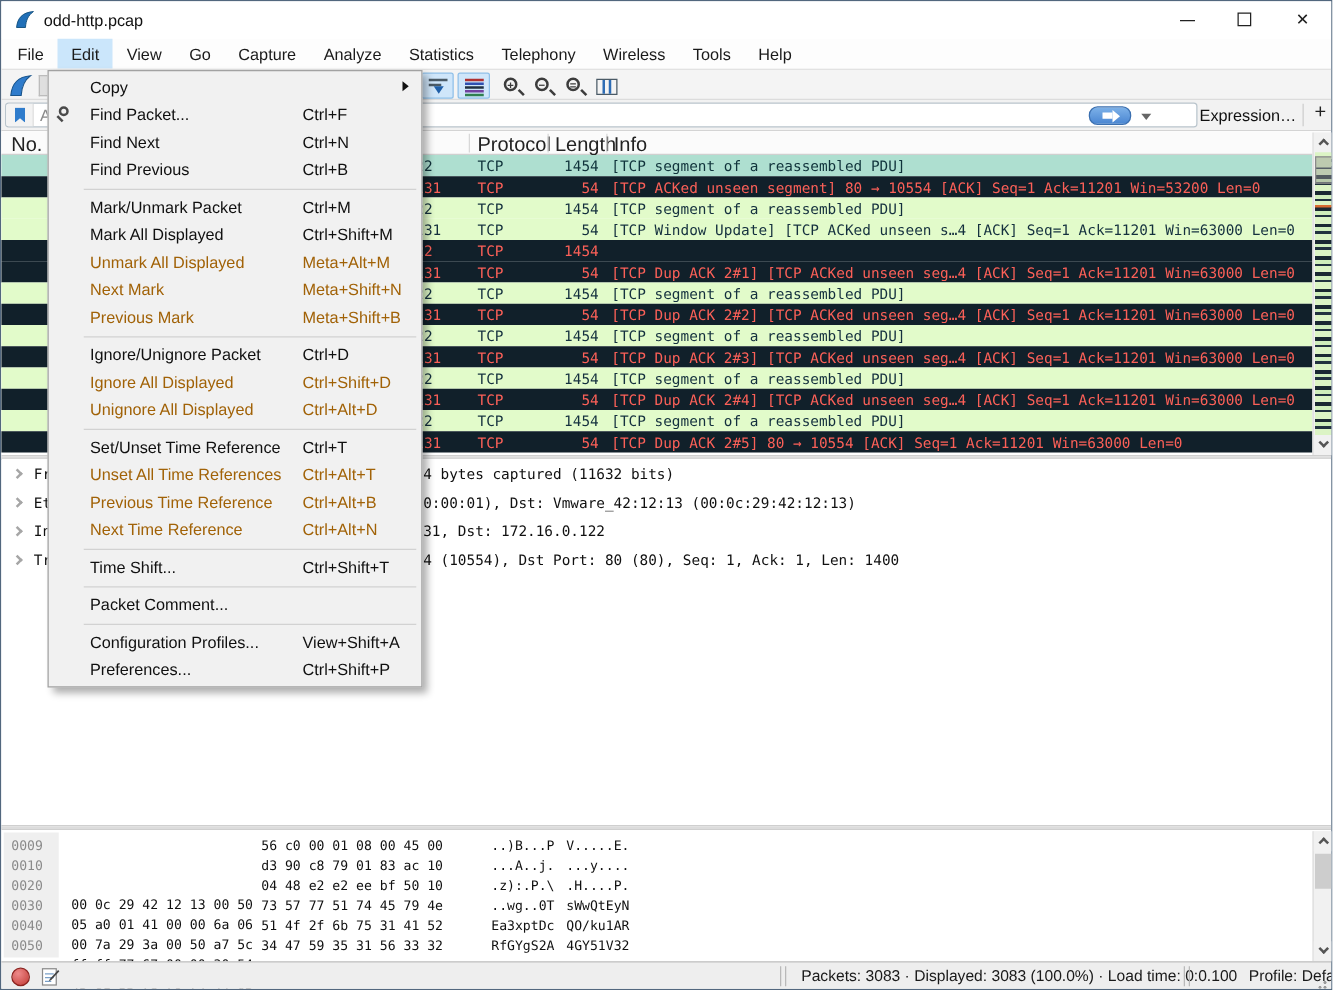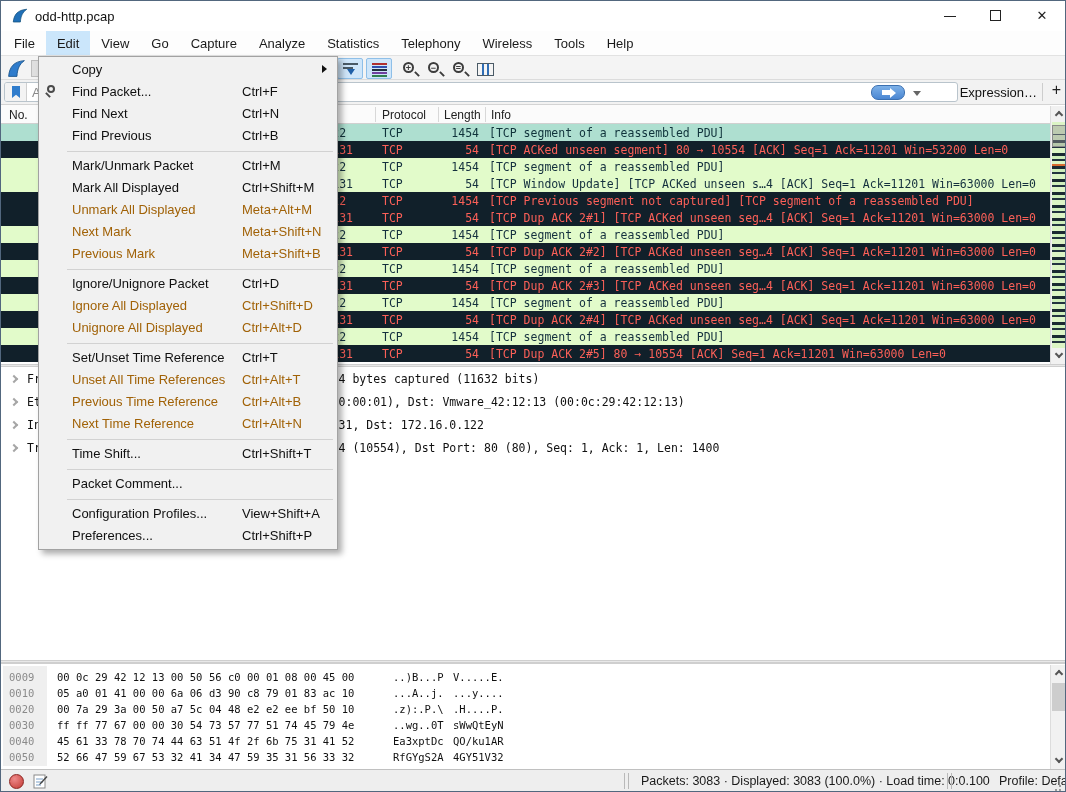--- a/index.html
+++ b/index.html
@@ -45,21 +45,21 @@
   .apply-btn { position:absolute; right:52px; top:2px; width:34px; height:15px; background:linear-gradient(#7db1e8,#4a86d2); border:1px solid #3a6fb0; border-radius:7px; }
   .apply-arrow { position:absolute; left:10px; top:4px; width:8px; height:5px; background:#fff; }
   .apply-arrow::after { content:""; position:absolute; left:8px; top:-2.5px; border-left:6px solid #fff; border-top:5px solid transparent; border-bottom:5px solid transparent; }
   .apply-caret { position:absolute; right:36px; top:8px; border-left:4px solid transparent; border-right:4px solid transparent; border-top:5px solid #666; }
   .expr-label { position:absolute; right:28px; top:5px; font-size:13px; color:#111; }
   .fb-sep { position:absolute; right:22px; top:3px; width:1px; height:18px; background:#cdcdcd; }
   .add-btn { position:absolute; right:4px; top:1px; font-size:16px; color:#222; }
 
   
   .packet-list { position:absolute; left:0; top:104px; width:100%; height:260px; background:#fff; }
-  .pl-header { position:absolute; left:0; top:0; width:1049px; height:19px; background:#fbfbfb; border-bottom:1px solid #d0d0d0; font-size:12px; color:#222; }
+  .pl-header { position:absolute; left:0; top:0; width:1049px; height:19px; background:#fbfbfb; border-bottom:1px solid #d0d0d0; font-size:16px; color:#222; }
   .pl-header .hsep { position:absolute; top:2px; width:1px; height:15px; background:#d8d8d8; }
   .col-no { position:absolute; left:8px; top:3px; }
   .col-proto { position:absolute; left:381px; top:3px; }
   .col-len { position:absolute; left:443px; top:3px; }
   .col-info { position:absolute; left:490px; top:3px; }
   .pl-rows { position:absolute; left:0; top:19px; width:1049px; }
   .prow { position:relative; width:100%; height:17px; font-family:"DejaVu Sans Mono", monospace; font-size:11.5px; white-space:nowrap; }
   .prow.green { background:#e2fbca; color:#14303e; }
   .prow.teal  { background:#aedfd0; color:#10333b; }
   .prow.black { background:#11202a; color:#fb6058; }
@@ -90,21 +90,21 @@
   .drow .twisty { position:absolute; left:10px; top:8px; width:6px; height:6px; border-top:2px solid #a6a6a6; border-right:2px solid #a6a6a6; transform:rotate(45deg); }
   .drow .dtext { position:absolute; left:26px; top:4px; white-space:pre; }
 
   
   .hexpane { position:absolute; left:0; top:662px; width:100%; height:106px; background:#fff; border-top:1px solid #cfcfcf; }
   .offset-strip { position:absolute; left:2px; top:2px; width:44px; height:100px; background:#efefef; }
   .hexrows { position:absolute; left:0; top:5px; width:1049px; }
   .hxrow { position:relative; height:16px; font-family:"DejaVu Sans Mono", monospace; font-size:10.5px; color:#101010; white-space:pre; }
   .hxrow span { position:absolute; top:2px; }
   .hx-off { left:8px; color:#8a8a8a; }
-  .hx-1 { left:56px; } .hx-2 { left:208px; }
+  .hx-1 { left:56px;margin-top:47px; } .hx-2 { left:208px; }
   .hx-a1 { left:392px; } .hx-a2 { left:452px; }
 
   
   .statusbar { position:absolute; left:0; top:768px; width:100%; height:23px; background:#eeeeee; border-top:1px solid #c0c0c0; font-size:12.5px; color:#1a1a1a; }
   .expert-dot { position:absolute; left:8px; top:4px; width:15px; height:15px; border-radius:50%; background:radial-gradient(circle at 35% 30%, #ee8a8a, #c23a34); border:1px solid #8c2420; }
   .note-icon { position:absolute; left:32px; top:4px; width:15px; height:15px; }
   .sb-sep { position:absolute; top:3px; width:1px; height:16px; background:#b9b9b9; }
   .sb-stats { position:absolute; left:640px; top:4px; white-space:nowrap; }
   .sb-profile { position:absolute; left:962px; top:4px; white-space:nowrap;margin-left:36px; }
   .grip { position:absolute; right:2px; top:12px; width:9px; height:9px;
@@ -285,21 +285,20 @@
           <span class="dest">200.121.1.131</span>
           <span class="proto">TCP</span>
           <span class="len">54</span>
           <span class="info">[TCP Window Update] [TCP ACKed unseen s…4 [ACK] Seq=1 Ack=11201 Win=63000 Len=0</span>
         </div>
 
         <div class="prow black">
           <span class="dest">172.16.0.122</span>
           <span class="proto">TCP</span>
           <span class="len">1454</span>
-          <span class="info">[TCP Previous segment not captured] [TCP segment of a reassembled PDU]</span>
         </div>
 
         <div class="prow black">
           <span class="dest">200.121.1.131</span>
           <span class="proto">TCP</span>
           <span class="len">54</span>
           <span class="info">[TCP Dup ACK 2#1] [TCP ACKed unseen seg…4 [ACK] Seq=1 Ack=11201 Win=63000 Len=0</span>
         </div>
 
         <div class="prow green">

